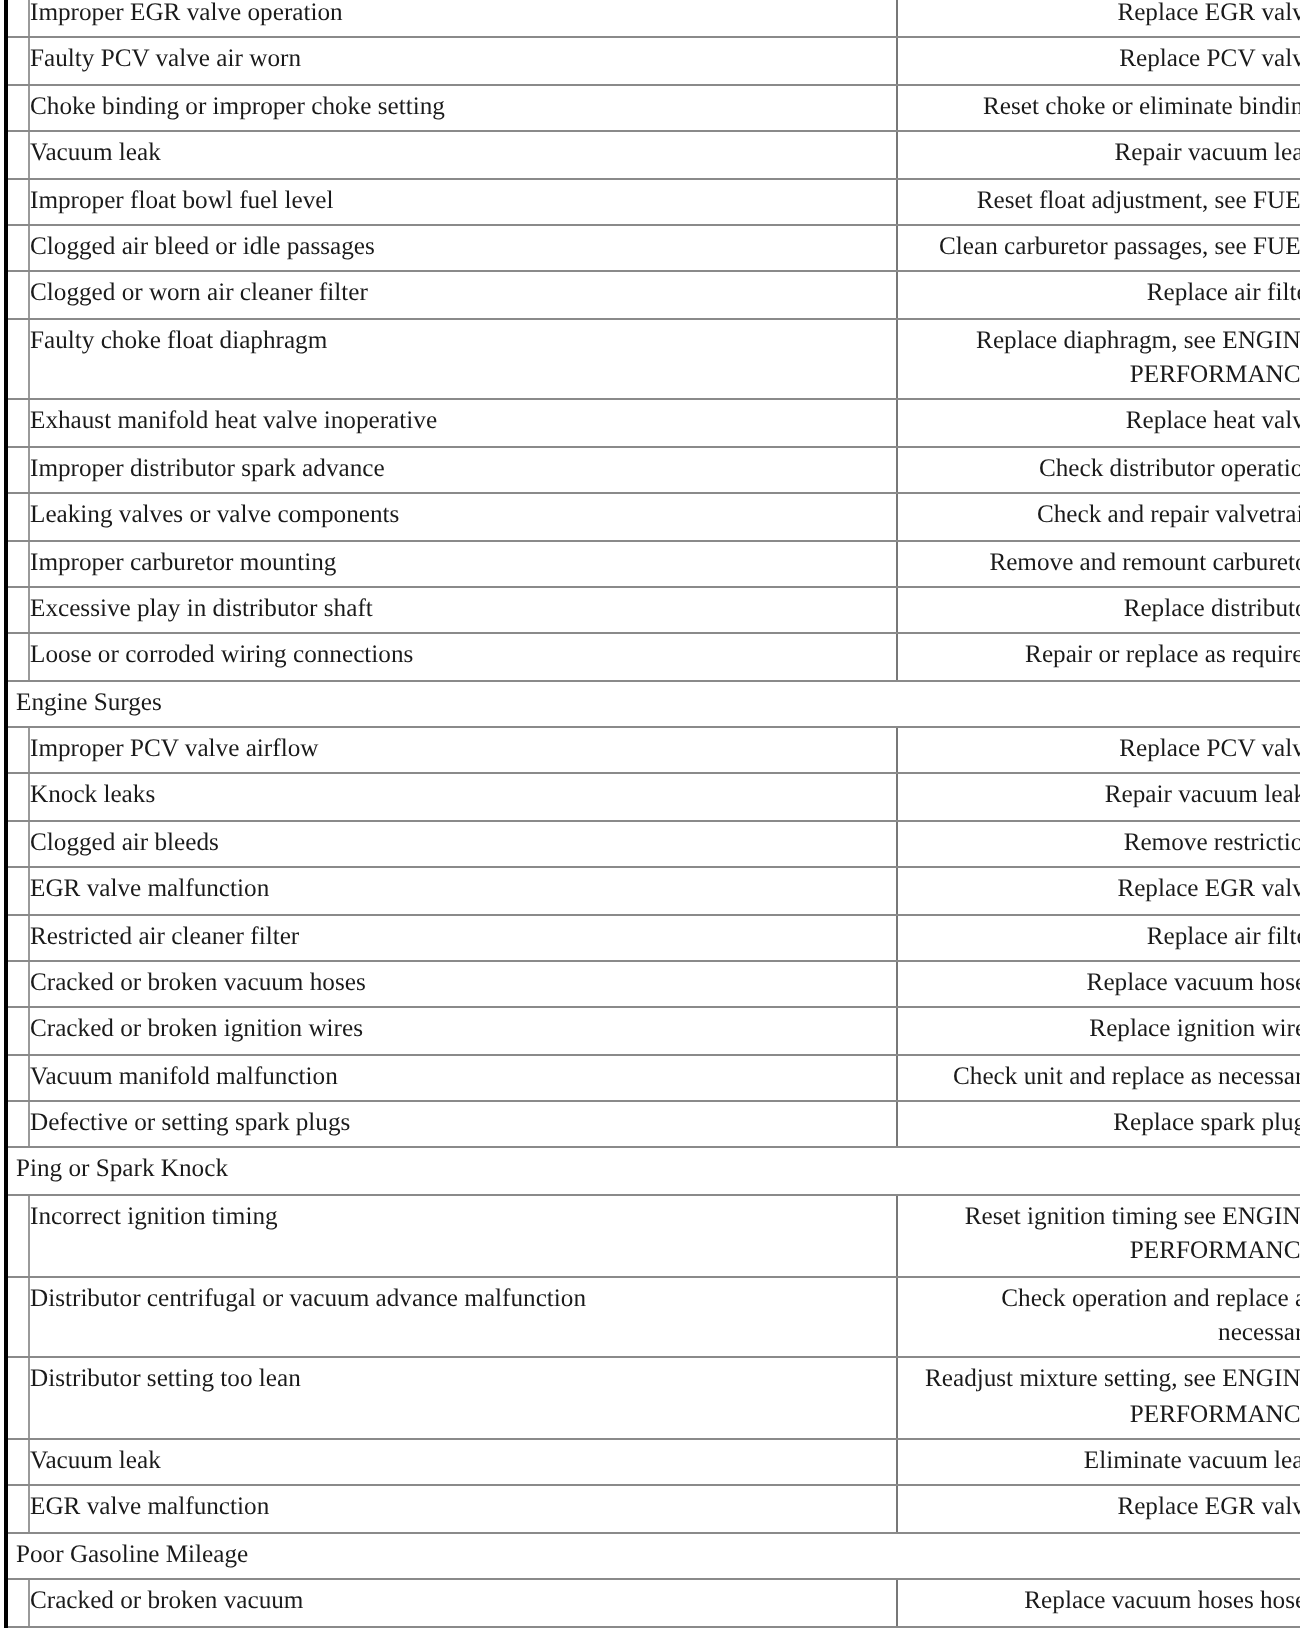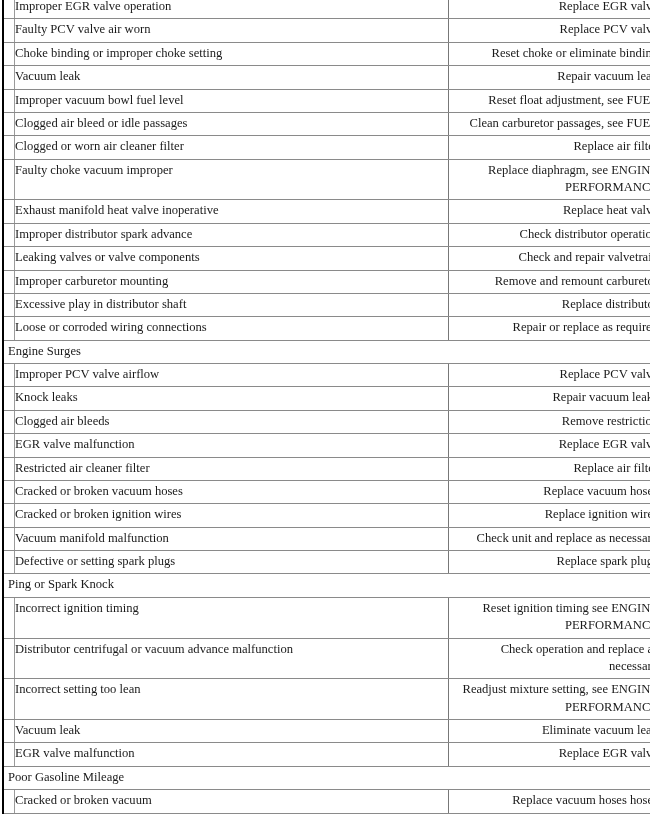--- a/index.html
+++ b/index.html
@@ -113,36 +113,36 @@
             <td class="cause nowrapish">Choke binding or improper choke setting</td>
             <td class="correction">Reset choke or eliminate binding</td>
           </tr>
           <tr>
             <td class="gutter"></td>
             <td class="cause nowrapish">Vacuum leak</td>
             <td class="correction">Repair vacuum leak</td>
           </tr>
           <tr>
             <td class="gutter"></td>
-            <td class="cause nowrapish">Improper vacuum bowl fuel level</td>
+            <td class="cause nowrapish">Improper float bowl fuel level</td>
             <td class="correction">Reset float adjustment, see FUEL</td>
           </tr>
           <tr>
             <td class="gutter"></td>
             <td class="cause nowrapish">Clogged air bleed or idle passages</td>
             <td class="correction">Clean carburetor passages, see FUEL</td>
           </tr>
           <tr>
             <td class="gutter"></td>
             <td class="cause nowrapish">Clogged or worn air cleaner filter</td>
             <td class="correction">Replace air filter</td>
           </tr>
           <tr>
             <td class="gutter"></td>
-            <td class="cause nowrapish">Faulty choke vacuum improper</td>
+            <td class="cause nowrapish">Faulty choke float diaphragm</td>
             <td class="correction">Replace diaphragm, see ENGINE PERFORMANCE</td>
           </tr>
           <tr>
             <td class="gutter"></td>
             <td class="cause nowrapish">Exhaust manifold heat valve inoperative</td>
             <td class="correction">Replace heat valve</td>
           </tr>
           <tr>
             <td class="gutter"></td>
             <td class="cause nowrapish">Improper distributor spark advance</td>
@@ -224,21 +224,21 @@
             <td class="cause nowrapish">Incorrect ignition timing</td>
             <td class="correction">Reset ignition timing see ENGINE PERFORMANCE</td>
           </tr>
           <tr>
             <td class="gutter"></td>
             <td class="cause nowrapish">Distributor centrifugal or vacuum advance malfunction</td>
             <td class="correction">Check operation and replace as necessary</td>
           </tr>
           <tr>
             <td class="gutter"></td>
-            <td class="cause nowrapish">Incorrect setting too lean</td>
+            <td class="cause nowrapish">Distributor setting too lean</td>
             <td class="correction">Readjust mixture setting, see ENGINE PERFORMANCE</td>
           </tr>
           <tr>
             <td class="gutter"></td>
             <td class="cause nowrapish">Vacuum leak</td>
             <td class="correction">Eliminate vacuum leak</td>
           </tr>
           <tr>
             <td class="gutter"></td>
             <td class="cause nowrapish">EGR valve malfunction</td>

